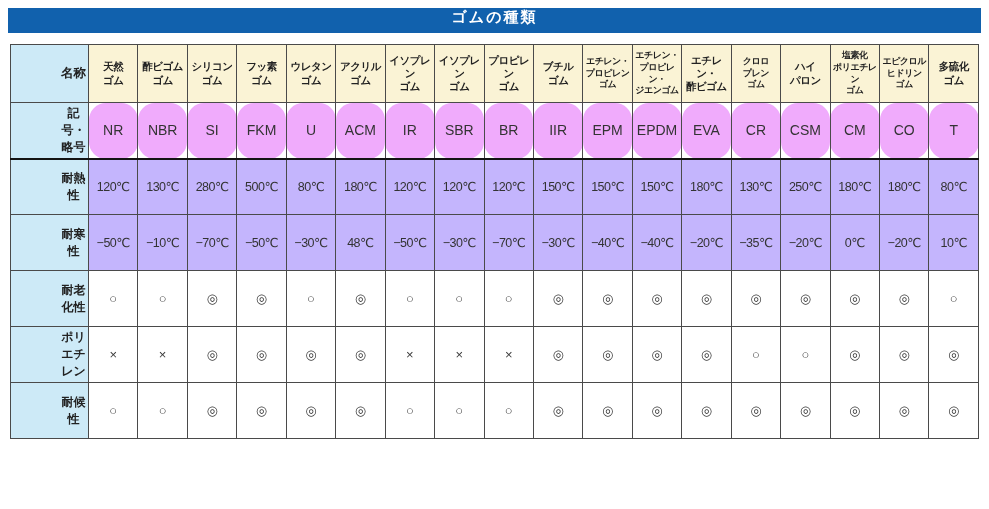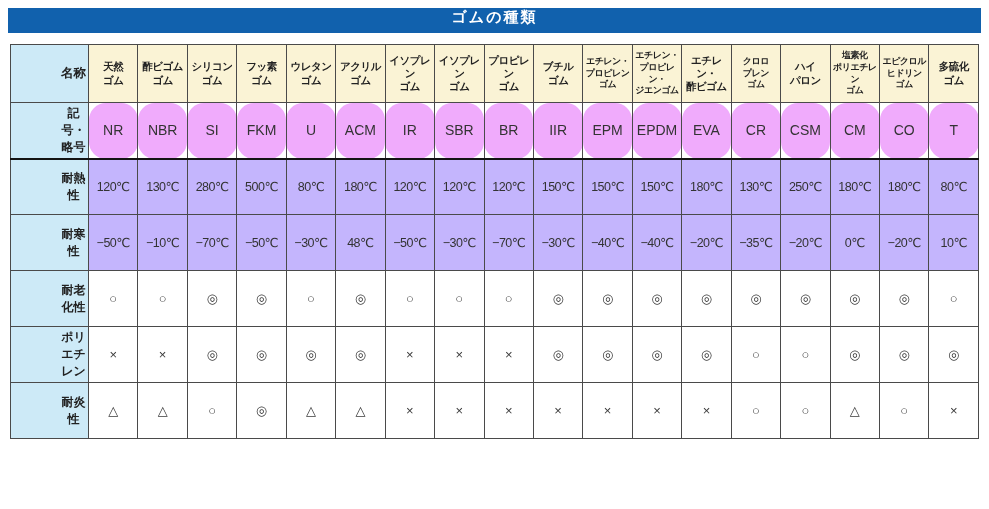--- a/index.html
+++ b/index.html
@@ -208,34 +208,34 @@
         <td class="mark">◎</td>
         <td class="mark">◎</td>
         <td class="mark">◎</td>
         <td class="mark">○</td>
         <td class="mark">○</td>
         <td class="mark">◎</td>
         <td class="mark">◎</td>
         <td class="mark">◎</td>
       </tr>
       <tr>
-        <th class="lbl">耐炎性</th>
-        <td class="mark">△</td>
-        <td class="mark">△</td>
-        <td class="mark">○</td>
-        <td class="mark">◎</td>
-        <td class="mark">△</td>
-        <td class="mark">△</td>
-        <td class="mark">×</td>
-        <td class="mark">×</td>
-        <td class="mark">×</td>
-        <td class="mark">×</td>
-        <td class="mark">×</td>
-        <td class="mark">×</td>
-        <td class="mark">×</td>
-        <td class="mark">○</td>
-        <td class="mark">○</td>
-        <td class="mark">△</td>
-        <td class="mark">○</td>
-        <td class="mark">×</td>
+        <th class="lbl">耐候性</th>
+        <td class="mark">○</td>
+        <td class="mark">○</td>
+        <td class="mark">◎</td>
+        <td class="mark">◎</td>
+        <td class="mark">◎</td>
+        <td class="mark">◎</td>
+        <td class="mark">○</td>
+        <td class="mark">○</td>
+        <td class="mark">○</td>
+        <td class="mark">◎</td>
+        <td class="mark">◎</td>
+        <td class="mark">◎</td>
+        <td class="mark">◎</td>
+        <td class="mark">◎</td>
+        <td class="mark">◎</td>
+        <td class="mark">◎</td>
+        <td class="mark">◎</td>
+        <td class="mark">◎</td>
       </tr>
     </tbody>
 </table>
 
 </body></html>

